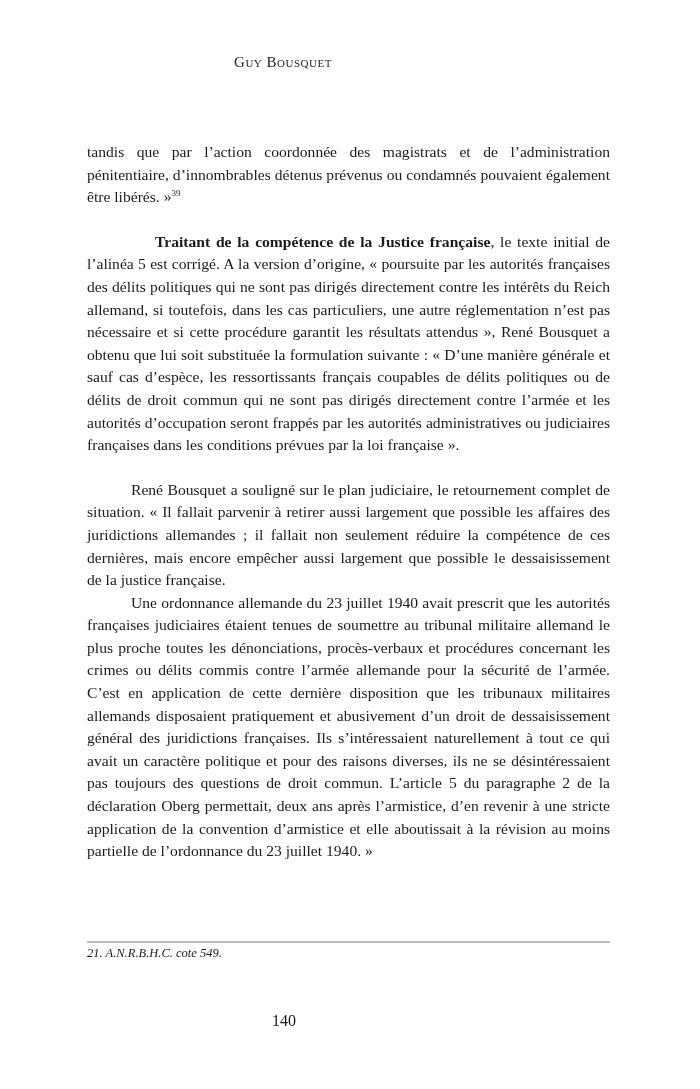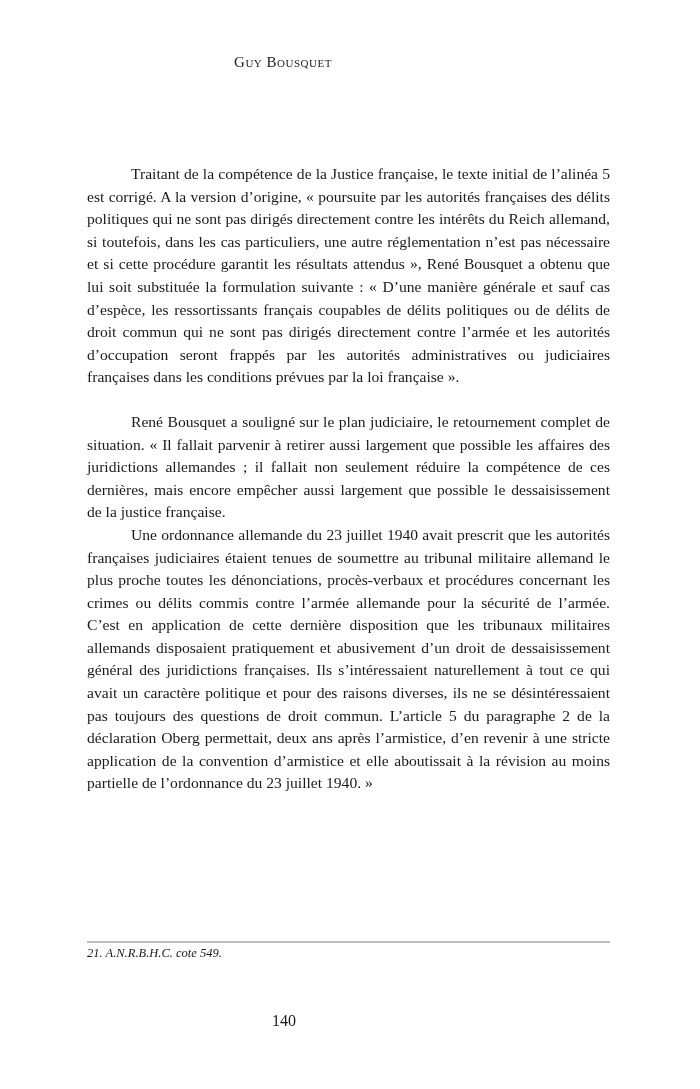--- a/index.html
+++ b/index.html
@@ -5,31 +5,32 @@
   html, body { margin: 0; padding: 0; background: #ffffff; }
   body { width: 700px; height: 1089px; position: relative; overflow: hidden;
          font-family: "Liberation Serif", "DejaVu Serif", serif; color: #1a1a1a; }
   .header { position: absolute; top: 54px; left: 0; width: 566px; text-align: center;
             font-size: 15px; letter-spacing: 0.5px; font-variant: small-caps; color: #222; }
   .page-body { position: absolute; left: 87px; width: 523px; top: 141px; }
   p.txt { margin: 0; font-size: 15.6px; line-height: 22.6px; text-align: justify; }
   p.indent { text-indent: 44px; }
   .gap { height: 22px; }
   sup { font-size: 9px; vertical-align: 6px; line-height: 0; }
-  strong { font-weight: normal; }
+  strong { font-weight: bold; margin-left: 24px; }
   .rule { position: absolute; left: 87px; width: 523px; top: 941px; height: 2px; background: #bdbdbd; }
   .footnote { position: absolute; left: 87px; top: 946px; font-size: 12.5px; font-style: italic; }
   .pageno { position: absolute; top: 1012px; left: 0; width: 568px; text-align: center; font-size: 16px; }
 </style>
 </head>
 <body>
 
 <div class="header">Guy Bousquet</div>
 
 <div class="page-body">
+  <p class="txt"><span>tandis que par l’action coordonnée des magistrats et de l’administration pénitentiaire, d’innombrables détenus prévenus ou condamnés pouvaient également être libérés. »</span><sup>39</sup></p>
   <div class="gap"></div>
   <p class="txt indent"><strong>Traitant de la compétence de la Justice française</strong><span>, le texte initial de l’alinéa 5 est corrigé. A la version d’origine, « poursuite par les autorités françaises des délits politiques qui ne sont pas dirigés directement contre les intérêts du Reich allemand, si toutefois, dans les cas particuliers, une autre réglementation n’est pas nécessaire et si cette procédure garantit les résultats attendus », René Bousquet a obtenu que lui soit substituée la formulation suivante : « D’une manière générale et sauf cas d’espèce, les ressortissants français coupables de délits politiques ou de délits de droit commun qui ne sont pas dirigés directement contre l’armée et les autorités d’occupation seront frappés par les autorités administratives ou judiciaires françaises dans les conditions prévues par la loi française ».</span></p>
   <div class="gap"></div>
   <p class="txt indent"><span>René Bousquet a souligné sur le plan judiciaire, le retournement complet de situation. « Il fallait parvenir à retirer aussi largement que possible les affaires des juridictions allemandes ; il fallait non seulement réduire la compétence de ces dernières, mais encore empêcher aussi largement que possible le dessaisissement de la justice française.</span></p>
   <p class="txt indent"><span>Une ordonnance allemande du 23 juillet 1940 avait prescrit que les autorités françaises judiciaires étaient tenues de soumettre au tribunal militaire allemand le plus proche toutes les dénonciations, procès-verbaux et procédures concernant les crimes ou délits commis contre l’armée allemande pour la sécurité de l’armée. C’est en application de cette dernière disposition que les tribunaux militaires allemands disposaient pratiquement et abusivement d’un droit de dessaisissement général des juridictions françaises. Ils s’intéressaient naturellement à tout ce qui avait un caractère politique et pour des raisons diverses, ils ne se désintéressaient pas toujours des questions de droit commun. L’article 5 du paragraphe 2 de la déclaration Oberg permettait, deux ans après l’armistice, d’en revenir à une stricte application de la convention d’armistice et elle aboutissait à la révision au moins partielle de l’ordonnance du 23 juillet 1940. »</span></p>
 </div>
 
 <div class="rule"></div>
 <div class="footnote">21. A.N.R.B.H.C. cote 549.</div>
 

